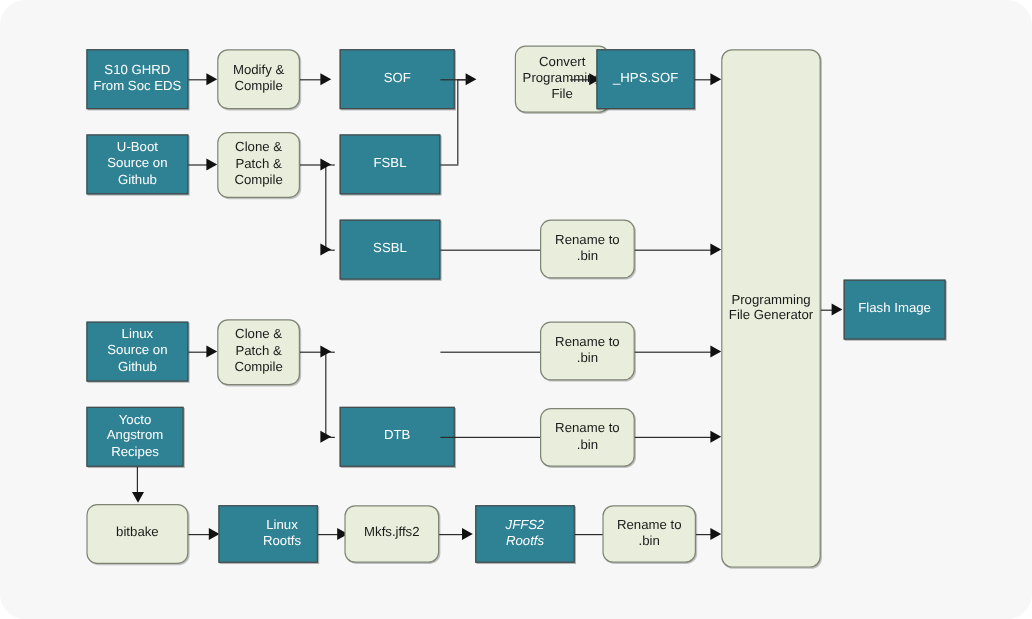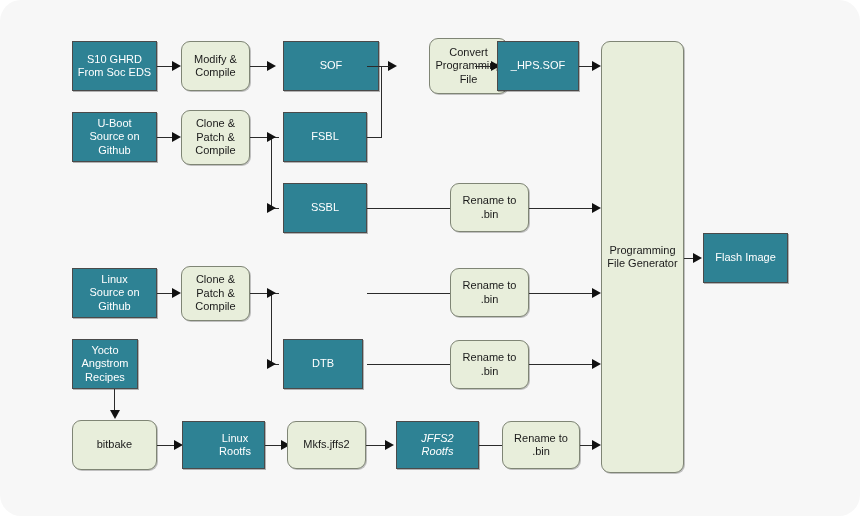--- a/index.html
+++ b/index.html
@@ -155,31 +155,31 @@
 
 
   <div class="edge h" style="left:367px; top:293px; width:84px;"></div>
 
   <div class="node action" style="left:450px; top:268px; width:79px; height:49px;">Rename to
 .bin</div>
 
   <div class="edge h" style="left:529px; top:293px; width:70px;"></div>
   <div class="arrow right" style="left:592px; top:288px;"></div>
 
-  <div class="node process" style="left:283px; top:339px; width:80px; height:50px;">DTB</div>
+  <div class="node process" style="left:283px; top:339px; width:96px; height:50px;">DTB</div>
 
   <div class="edge h" style="left:367px; top:364px; width:84px;"></div>
 
   <div class="node action" style="left:450px; top:340px; width:79px; height:49px;">Rename to
 .bin</div>
 
   <div class="edge h" style="left:529px; top:364px; width:70px;"></div>
   <div class="arrow right" style="left:592px; top:359px;"></div>
 
-  <div class="node process" style="left:72px;  top:339px; width:66px; height:50px;">Yocto
+  <div class="node process" style="left:72px;  top:339px; width:81px; height:50px;">Yocto
 Angstrom
 Recipes</div>
 
   <div class="edge v" style="left:114px; top:389px; height:25px;"></div>
   <div class="arrow down" style="left:110px; top:410px;"></div>
 
   <div class="node action" style="left:72px;  top:420px; width:85px; height:50px;">bitbake</div>
 
   <div class="edge h" style="left:157px; top:445px; width:20px;"></div>
   <div class="arrow right" style="left:174px; top:440px;"></div>

